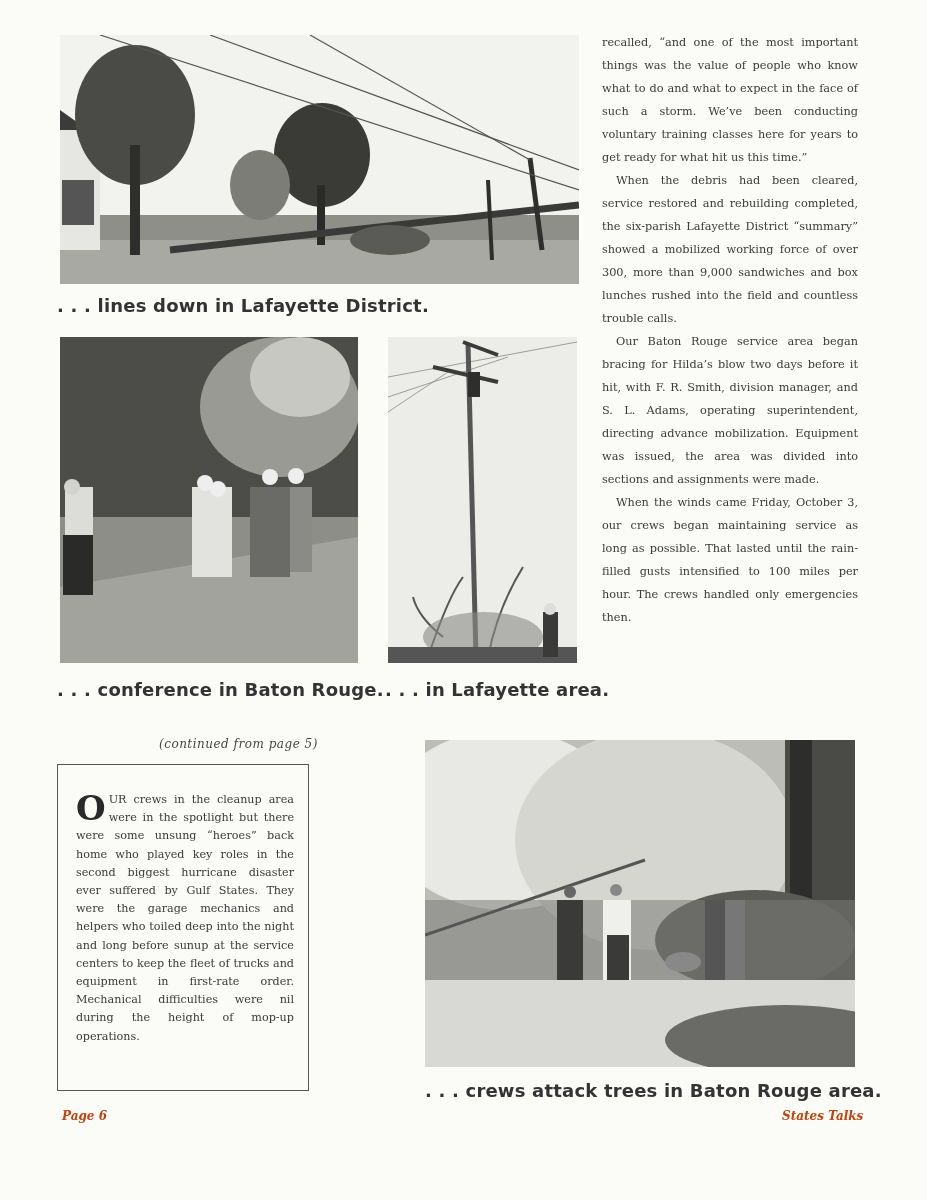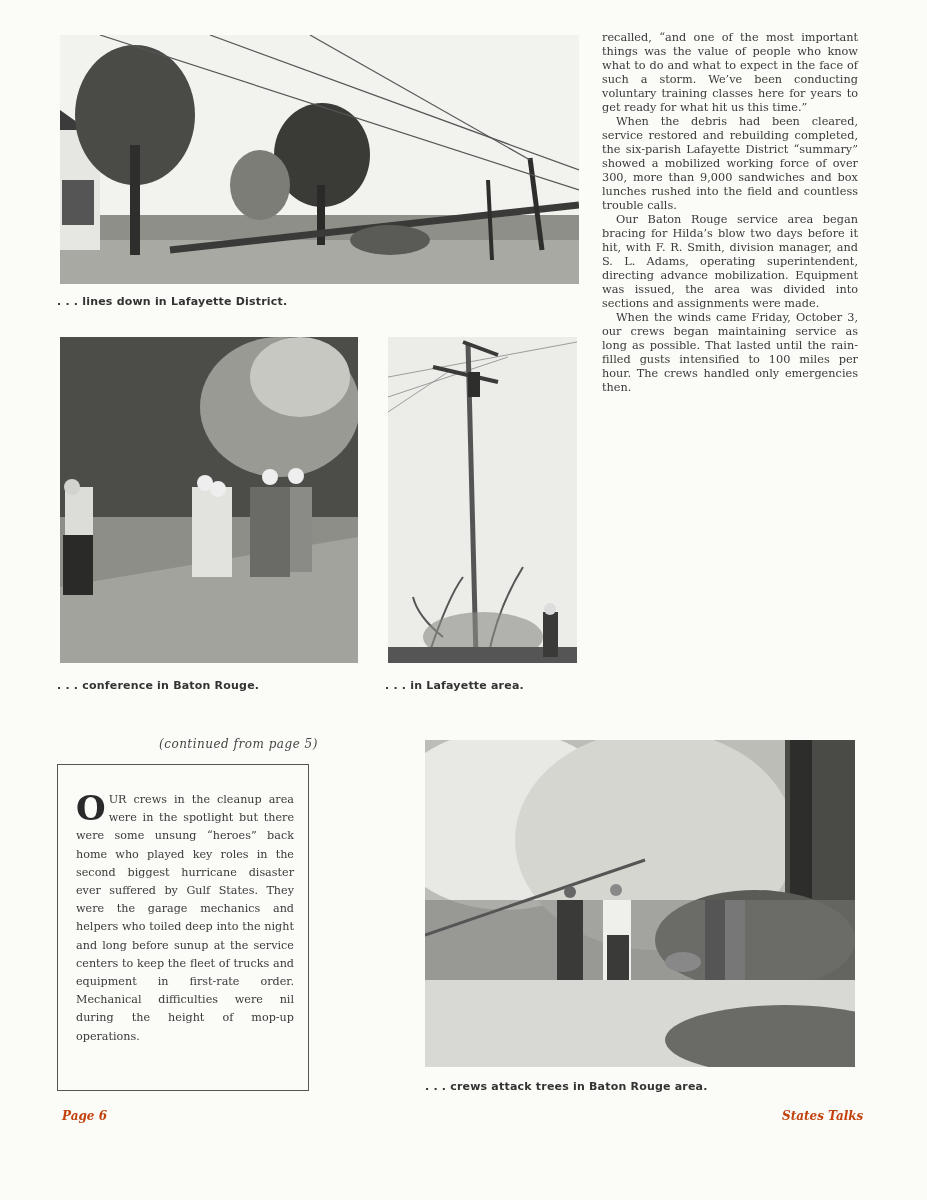--- a/index.html
+++ b/index.html
@@ -12,31 +12,31 @@
   .photo {
     position: absolute;
     background: #cfcfcb;
     overflow: hidden;
   }
   .photo svg { width: 100%; height: 100%; display: block; }
   .caption {
     position: absolute;
     font-family: "DejaVu Sans", sans-serif;
     font-weight: bold;
-    font-size: 11px;
+    font-size: 18px;
     color: #333;
     letter-spacing: 0.2px;
     white-space: nowrap;
   }
   .col-text {
     position: absolute;
     left: 602px; top: 31px; width: 256px;
     font-family: "DejaVu Serif", serif;
     font-size: 11.3px;
-    line-height: 14px;
+    line-height: 23px;
     color: #3a3a3a;
     text-align: justify;
     hyphens: none;
   }
   .col-text p { margin: 0; text-indent: 14px; }
   .col-text p.first { text-indent: 0; }
   .continued {
     position: absolute; left: 112px; top: 737px;
     font-family: "DejaVu Serif", serif; font-style: italic;
     font-size: 12px; color: #444; letter-spacing: 0.5px; margin-left: 47px;

